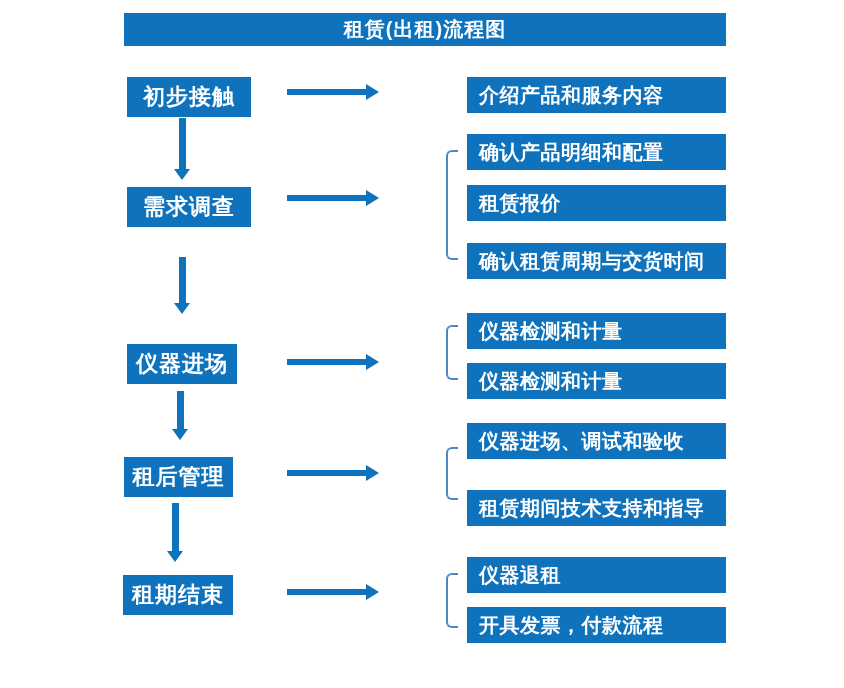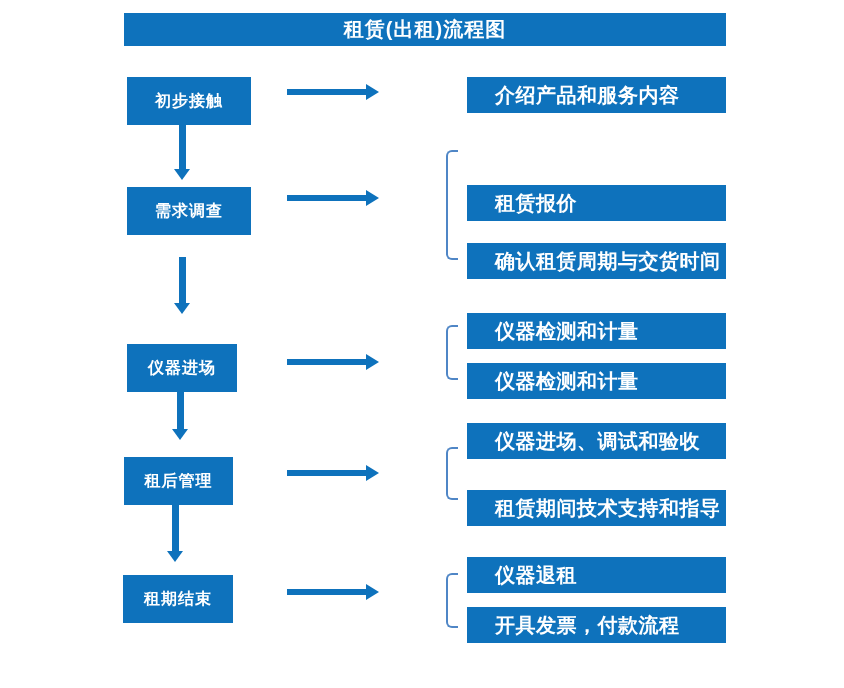--- a/index.html
+++ b/index.html
@@ -21,28 +21,28 @@
     display: flex;
     align-items: center;
   }
   .title-bar {
     left: 100px; top: 13px; width: 602px; height: 33px;
     justify-content: center;
     font-size: 20px;
     letter-spacing: 1px;
   }
   .stage {
-    height: 48px;
+    height: 40px;
     justify-content: center;
-    font-size: 16px;
+    font-size: 22px;
     letter-spacing: 1px;
   }
   .detail {
     left: 443px; width: 259px; height: 36px;
-    padding-left: 28px;
+    padding-left: 12px;
     font-size: 20px;
     letter-spacing: 0.5px;
     white-space: nowrap;
   }
   
   .varrow { position: absolute; width: 17px; }
   .varrow .shaft {
     position: absolute; left: 5px; top: 0; bottom: 10px; width: 7px;
     background: var(--blue, #0E72BC);
   }
@@ -125,20 +125,21 @@
     <i class="shaft"></i>
     <i class="head"></i>
   </div>
 
   <div class="bracket" style="top:150px;height:110px"></div>
   <div class="bracket" style="top:325px;height:55px"></div>
   <div class="bracket" style="top:447px;height:53px"></div>
   <div class="bracket" style="top:573px;height:55px"></div>
 
   <div class="box detail" style="top:77px">介绍产品和服务内容</div>
+  <div class="box detail" style="top:134px">确认产品明细和配置</div>
   <div class="box detail" style="top:185px">租赁报价</div>
   <div class="box detail" style="top:243px">确认租赁周期与交货时间</div>
   <div class="box detail" style="top:313px">仪器检测和计量</div>
   <div class="box detail" style="top:363px">仪器检测和计量</div>
   <div class="box detail" style="top:423px">仪器进场、调试和验收</div>
   <div class="box detail" style="top:490px">租赁期间技术支持和指导</div>
   <div class="box detail" style="top:557px">仪器退租</div>
   <div class="box detail" style="top:607px">开具发票，付款流程</div>
 
 </div>

